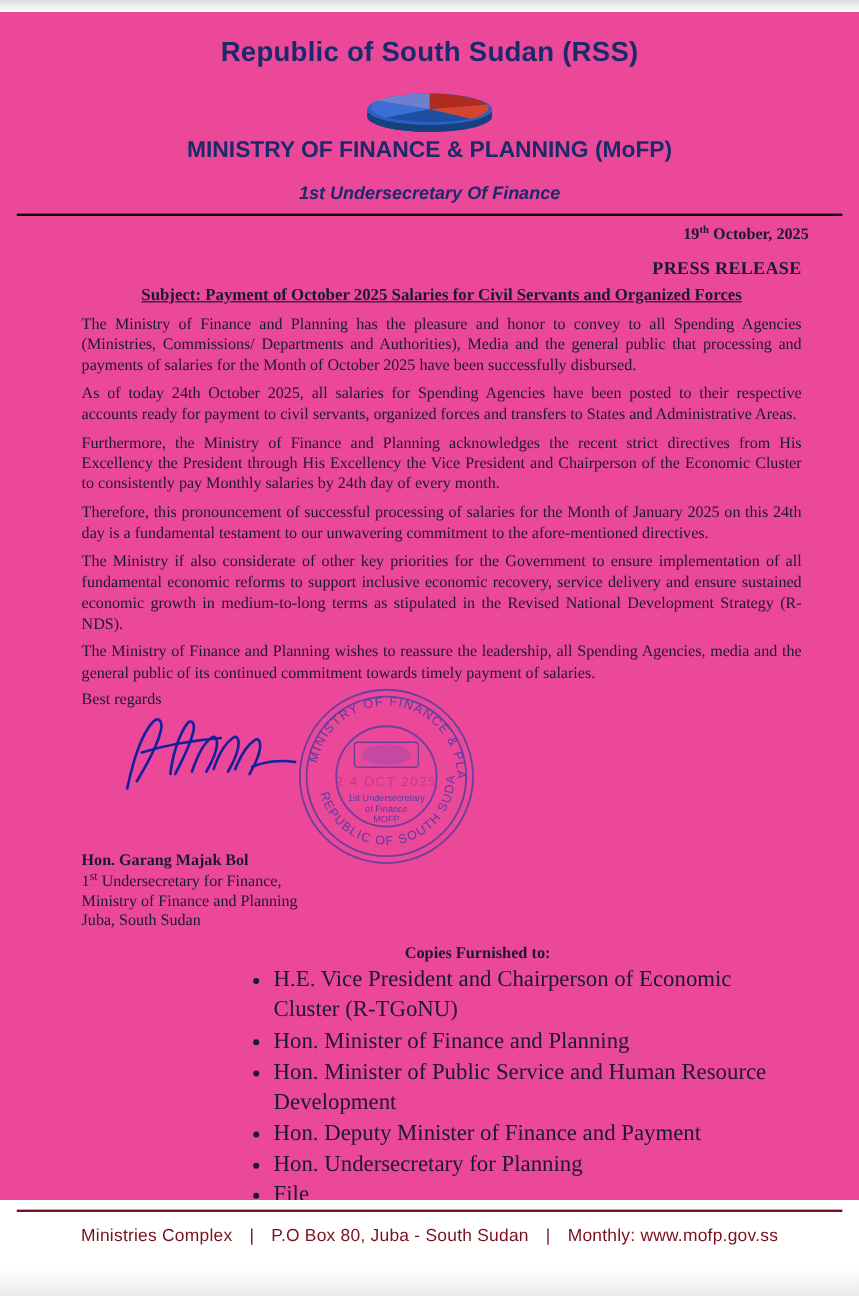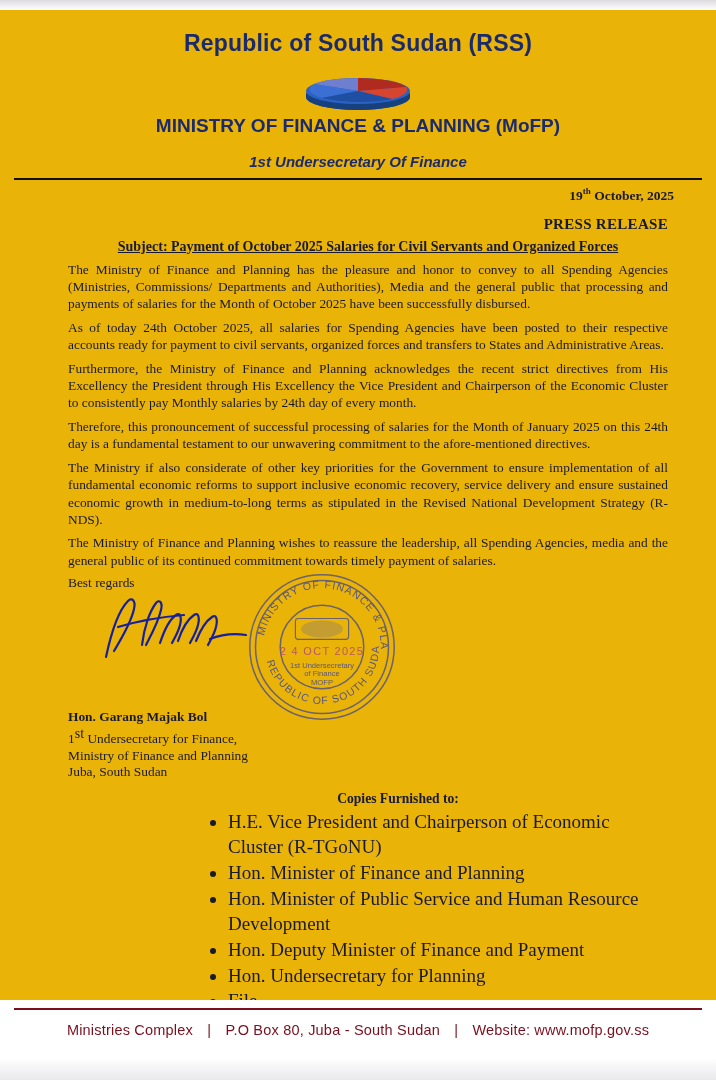--- a/index.html
+++ b/index.html
@@ -13,21 +13,21 @@
     font-family: "Liberation Serif", serif;
     color: #1a1a2e;
     overflow: hidden;
     position: relative;
   }
   .page {
     position: relative;
     width: 716px;
     height: 1080px;
     box-sizing: border-box;
-    background: #eab308;
+    background: #ec4899;
   }
   
   .header {
     text-align: center;
     padding-top: 30px;
   }
   .rss-title {
     font-family: "Liberation Sans", sans-serif;
     font-weight: bold;
     font-size: 23px;
@@ -119,21 +119,21 @@
   }
   .signer-name {
     font-weight: bold;
     font-size: 13.4px;
     margin-top: 0;
   }
   .signer-line {
     font-size: 13.4px;
     line-height: 1.22;
   }
-  .signer-line sup { font-size: 14px; }
+  .signer-line sup { font-size: 10px; }
   
   .copies-title {
     text-align: center;
     font-weight: bold;
     font-size: 13.6px;
     margin-top: 10px;
     margin-left: 60px;
   }
   ul.copies {
     margin: 2px 0 0 0;
@@ -287,18 +287,18 @@
     </ul>
   </div>
 
   <div class="footer-band">
     <div class="footer-rule"></div>
     <div class="footer-text">
       <span>Ministries Complex</span>
       <span class="sep">|</span>
       <span>P.O Box 80, Juba - South Sudan</span>
       <span class="sep">|</span>
-      <span>Website: www.mofp.gov.ss</span>
+      <span>Monthly: www.mofp.gov.ss</span>
     </div>
     <div class="footer-shadow"></div>
   </div>
 
 </div>
 
 </body></html>

